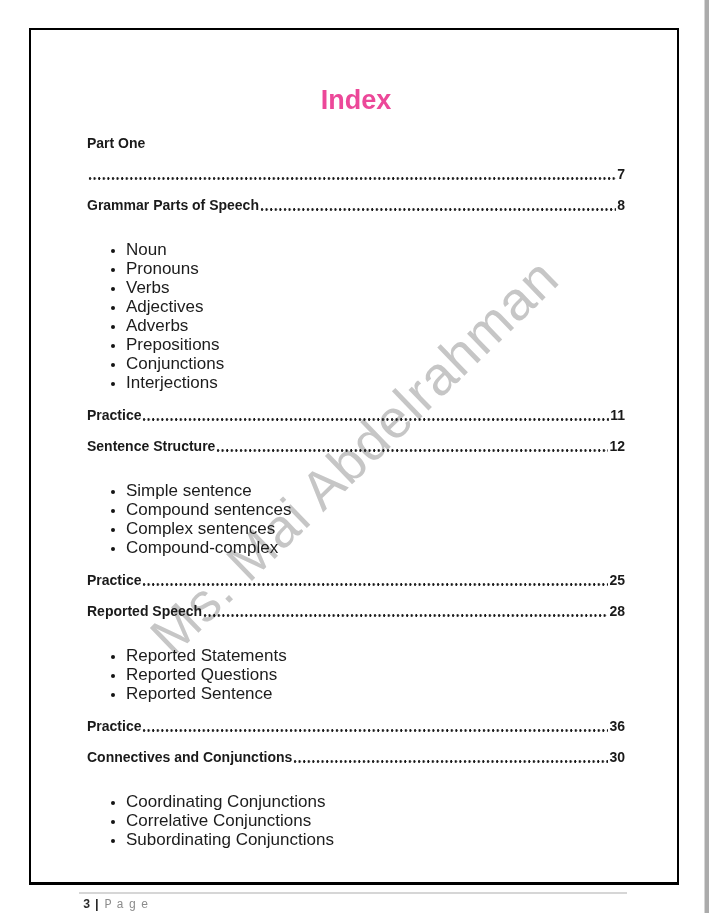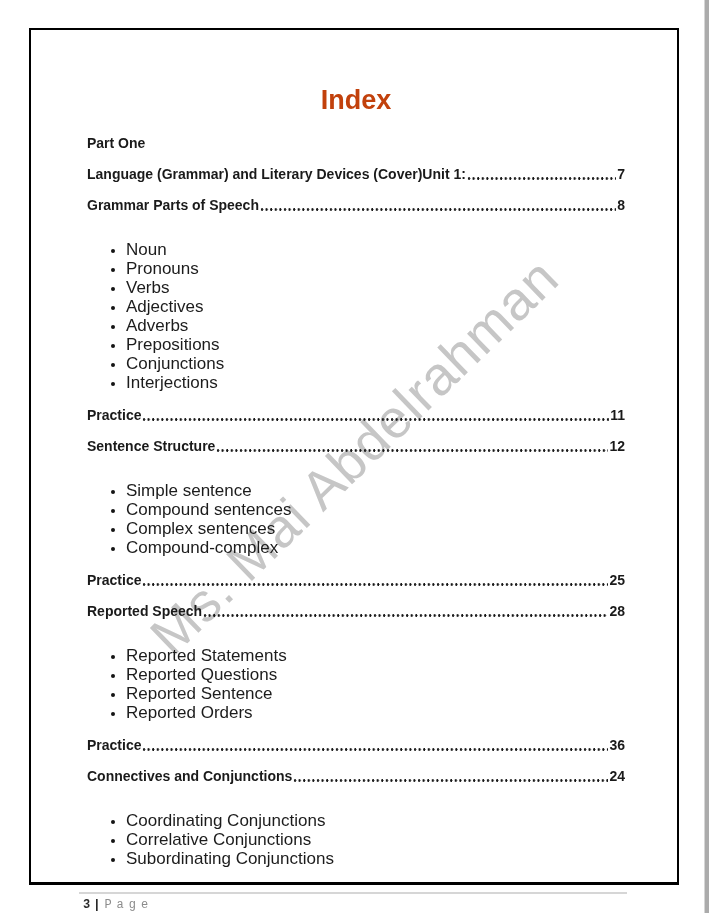--- a/index.html
+++ b/index.html
@@ -37,21 +37,21 @@
   .content {
     position: relative; z-index: 1;
     width: 100%; height: 100%;
     padding: 0 52px 0 56px;
     color: #1a1a1a;
   }
 
   .doc-title {
     margin: 56px 0 0 0;
     font-size: 27px; line-height: 28px;
-    font-weight: bold; text-align: center; color: #c2410c;
+    font-weight: bold; text-align: center; color: #ec4899;
   }
 
   .part-label {
     margin-top: 21px;
     font-size: 14px; line-height: 16px; font-weight: bold;
   }
 
   .toc-entry {
     display: flex; align-items: flex-end;
     margin-top: 15px;
@@ -103,21 +103,20 @@
 
     <div class="watermark">Ms. Mai Abdelrahman</div>
 
     <div class="content">
 
       <h1 class="doc-title">Index</h1>
 
       <div class="part-label">Part One</div>
 
       <div class="toc-entry">
-        <span class="lbl">Language (Grammar) and Literary Devices (Cover)Unit 1:</span>
         <span class="leader"></span>
         <span class="pg">7</span>
       </div>
 
       <div class="toc-entry">
         <span class="lbl">Grammar Parts of Speech</span>
         <span class="leader"></span>
         <span class="pg">8</span>
       </div>
       <ul class="bullets">
@@ -157,33 +156,32 @@
 
       <div class="toc-entry">
         <span class="lbl">Reported Speech</span>
         <span class="leader"></span>
         <span class="pg">28</span>
       </div>
       <ul class="bullets">
         <li>Reported Statements</li>
         <li>Reported Questions</li>
         <li>Reported Sentence</li>
-        <li>Reported Orders</li>
       </ul>
 
       <div class="toc-entry">
         <span class="lbl">Practice</span>
         <span class="leader"></span>
         <span class="pg">36</span>
       </div>
 
       <div class="toc-entry">
         <span class="lbl">Connectives and Conjunctions</span>
         <span class="leader"></span>
-        <span class="pg">24</span>
+        <span class="pg">30</span>
       </div>
       <ul class="bullets">
         <li>Coordinating Conjunctions</li>
         <li>Correlative Conjunctions</li>
         <li>Subordinating Conjunctions</li>
       </ul>
 
       <div class="footer">
         <span class="num">3</span><span class="sep">|</span><span class="word">Page</span>
       </div>

